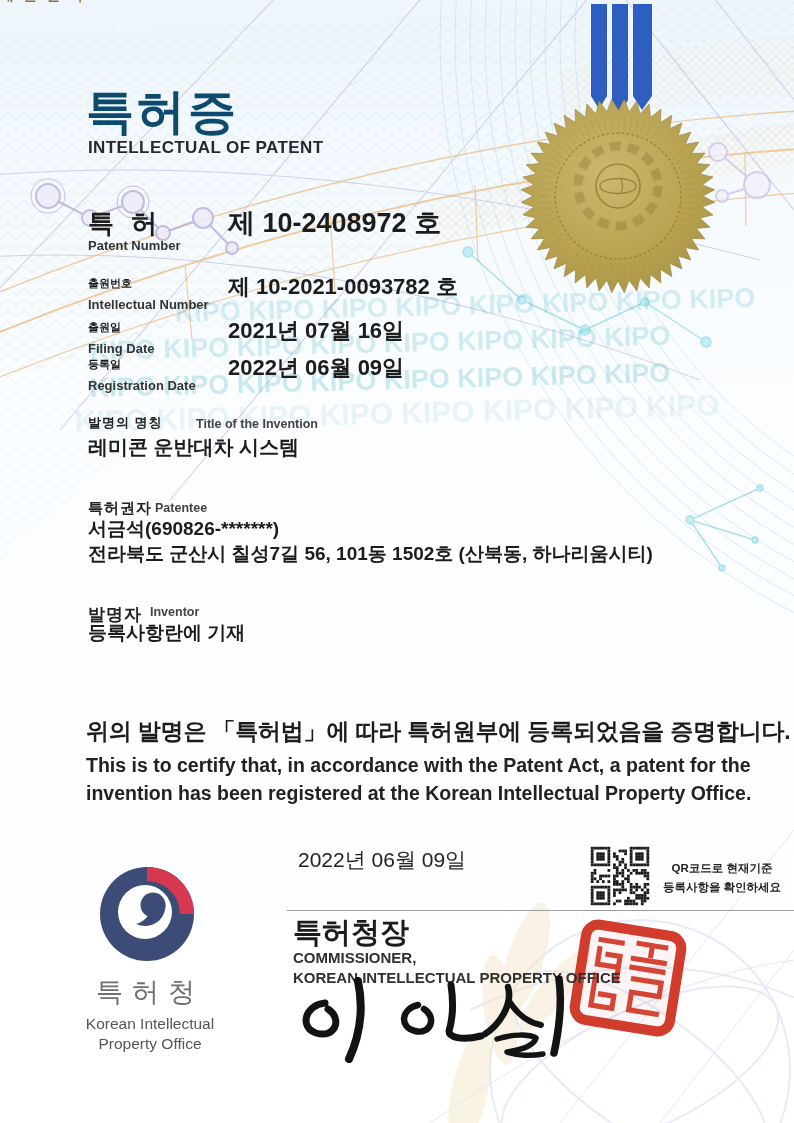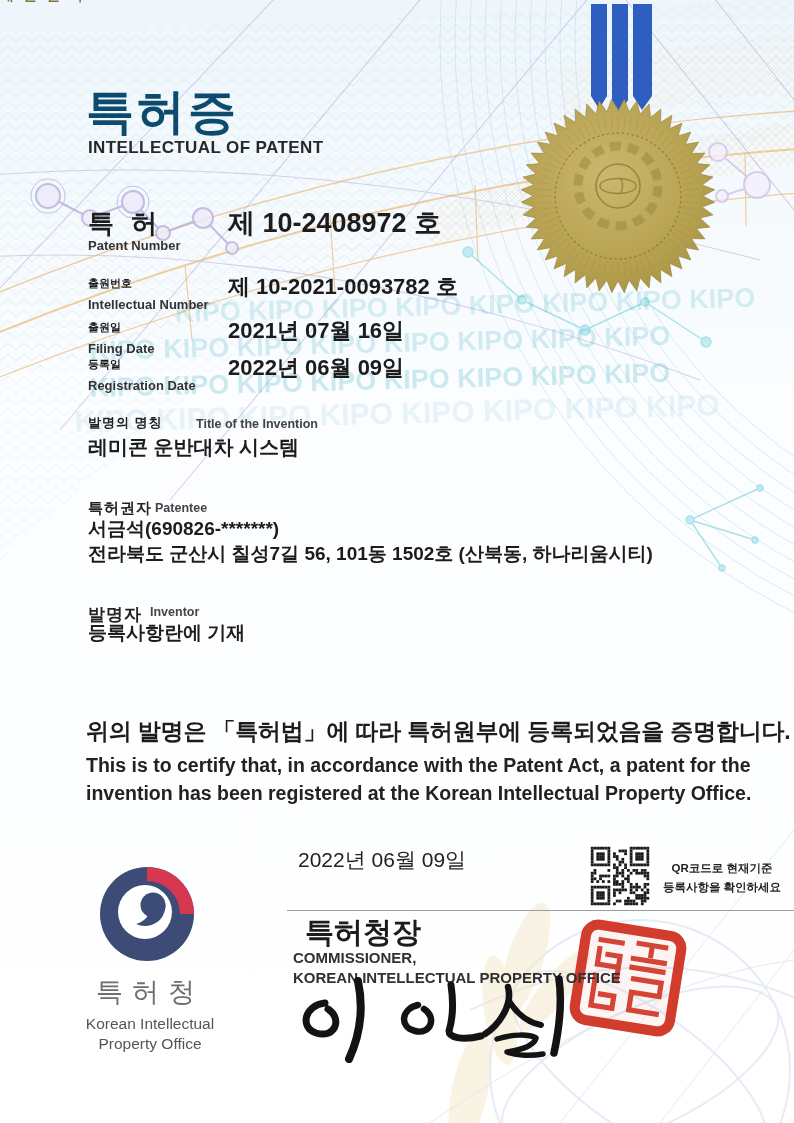--- a/index.html
+++ b/index.html
@@ -519,21 +519,21 @@
         <rect x="18" y="20" width="1" height="1"></rect>
       </g>
   </svg>
   <div class="abs z2 qr-note" style="left:650px;top:859px;width:144px;">
     <div>QR코드로 현재기준</div>
     <div>등록사항을 확인하세요</div>
   </div>
 
   <div class="abs sep-line" style="left:287px;top:910px;width:507px;z-index:2;"></div>
 
-  <div class="abs z2 comm-ko" style="left:305px;top:913px;">특허청장</div>
+  <div class="abs z2 comm-ko" style="left:293px;top:913px;">특허청장</div>
   <div class="abs z2 comm-en" style="left:293px;top:948px;">
     <div>COMMISSIONER,</div>
     <div>KOREAN INTELLECTUAL PROPERTY OFFICE</div>
   </div>
 
   <svg id="stamp-box" class="abs" style="left:572px;top:922px;z-index:1;" width="112" height="112" viewBox="0 0 100 100">
     <rect x="7" y="7" width="86" height="86" rx="11" fill="rgba(210,60,44,0.05)" stroke="#d23c2c" stroke-width="9"></rect>
     <g fill="none" stroke="#d23c2c" stroke-width="4.6" stroke-linecap="square" opacity="0.95">
       <path d="M21,20 h19 M21,28 v14 h19 v-10 h-11"></path>
       <path d="M55,18 h24 M67,18 v9 M52,32 h28 M52,40 h28"></path>

